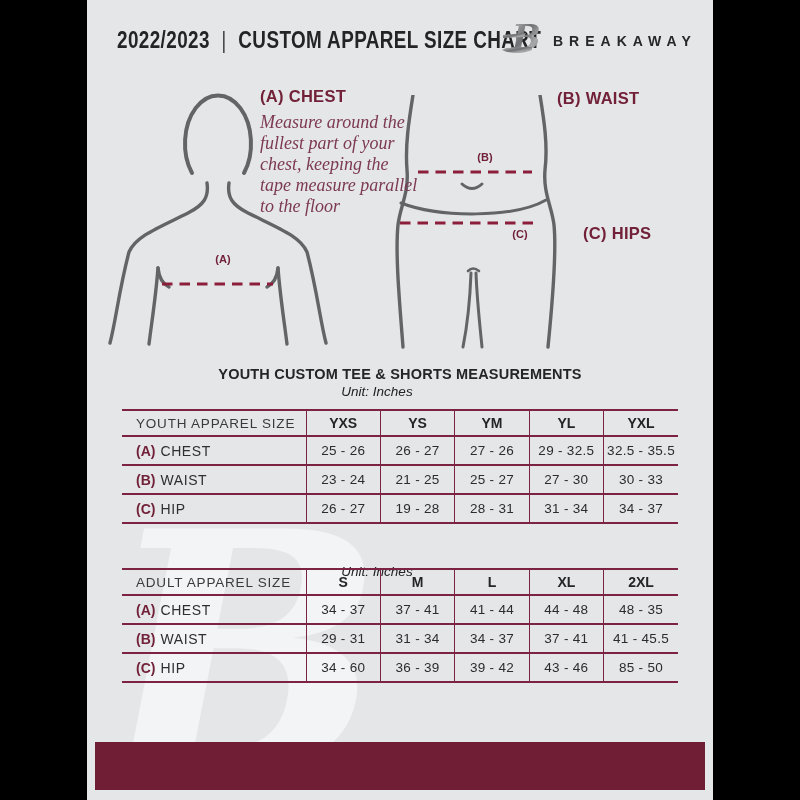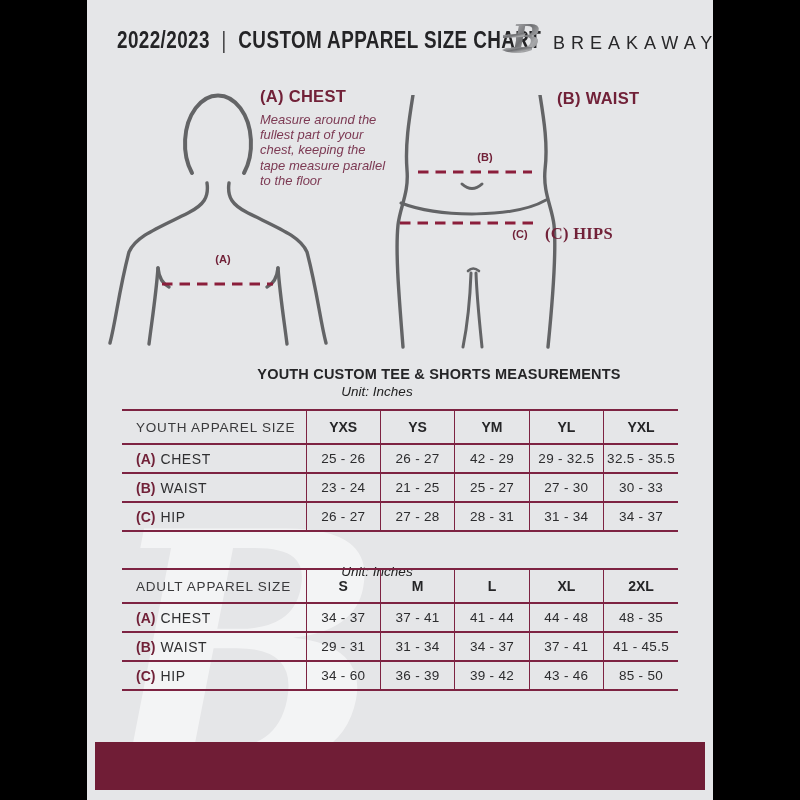--- a/index.html
+++ b/index.html
@@ -19,40 +19,40 @@
   .abs{position:absolute;}
 
   
   .watermark{position:absolute;left:18px;top:488px;font-size:330px;font-weight:700;
     color:rgba(255,255,255,0.55);line-height:1;letter-spacing:-6px;font-family:"DejaVu Serif",serif;font-style:italic;}
 
   
   .hdr{position:absolute;left:30px;top:26px;display:flex;align-items:center;white-space:nowrap;
     transform:scaleX(0.82);transform-origin:left center;font-weight:700;font-size:23px;color:#242426;letter-spacing:0.5px;}
   .hdr .div{font-weight:300;color:#4a4a4c;margin:0 14px;font-size:24px;}
-  .brand{position:absolute;left:466px;top:33px;font-weight:400;font-size:18px;letter-spacing:6px;color:#28282a;}
+  .brand{position:absolute;left:466px;top:33px;font-weight:700;font-size:14px;letter-spacing:6px;color:#28282a;}
   .logo{position:absolute;left:413px;top:18px;}
 
   
   .m-head{position:absolute;font-weight:700;font-size:16.5px;color:var(--head-maroon);letter-spacing:0.3px;}
-  .m-body{position:absolute;font-style:italic;font-size:13px;line-height:1.17;color:var(--para-maroon);white-space:pre-line;}
+  .m-body{position:absolute;font-style:italic;font-size:18px;line-height:1.17;color:var(--para-maroon);white-space:pre-line;font-family:Liberation Serif, serif;}
 
   
   .dash-label{position:absolute;font-weight:700;font-size:11px;color:var(--head-maroon);}
 
   
-  .sec-title{position:absolute;left:0;width:626px;text-align:center;font-weight:700;font-size:14.5px;color:#252527;letter-spacing:0.2px;margin-left:39px;}
+  .sec-title{position:absolute;left:0;width:626px;text-align:center;font-weight:700;font-size:14.5px;color:#252527;letter-spacing:0.2px;}
   .sec-unit{position:absolute;left:0;width:580px;text-align:center;font-style:italic;font-size:13.5px;color:#222;}
 
   
   .size-table{position:absolute;left:35px;width:556px;border-collapse:collapse;table-layout:fixed;}
   .size-table th,.size-table td{border-top:2px solid var(--line);padding:0;vertical-align:middle;}
   .size-table tbody tr:last-child td{border-bottom:2px solid var(--line);}
   .size-table th+th,.size-table td+td{border-left:1.6px solid var(--line);}
-  .size-table thead tr{height:34px;}
+  .size-table thead tr{height:26px;}
   .size-table tbody tr{height:29px;}
   .size-table .label-h{font-weight:400;font-size:13.5px;color:#3a3a3c;letter-spacing:0.8px;text-align:left;padding-left:14px;}
   .size-table .size-h{font-weight:700;font-size:14px;color:#252527;text-align:center;}
   .size-table .row-label{text-align:left;padding-left:14px;font-size:14px;color:#2f2f31;letter-spacing:0.6px;}
   .size-table .row-label .prefix{font-weight:700;color:var(--head-maroon);margin-right:5px;letter-spacing:0;}
   .size-table .val{text-align:center;font-size:13.5px;color:#2c2c2e;letter-spacing:0.3px;}
 
   
   .footer-bar{position:absolute;left:8px;top:742px;width:610px;height:48px;background:var(--maroon);}
   svg{display:block;}
@@ -119,21 +119,21 @@
 
   <div class="m-head" style="left:173px;top:87px;">(A) CHEST</div>
   <div class="m-body" style="left:173px;top:112px;width:165px;">Measure around the
 fullest part of your
 chest, keeping the
 tape measure parallel
 to the floor</div>
 
   <div class="m-head" style="left:470px;top:89px;">(B) WAIST</div>
 
-  <div class="m-head" style="left:458px;top:224px;font-family:Liberation Serif, serif;">(C) HIPS</div>
+  <div class="m-head" style="left:496px;top:224px;">(C) HIPS</div>
 
   <div class="sec-title" style="top:366px;">YOUTH CUSTOM TEE &amp; SHORTS MEASUREMENTS</div>
   <div class="sec-unit" style="top:384px;">Unit: Inches</div>
   <table class="size-table" style="top:409px;">
       <colgroup>
         <col style="width: 184px;">
         <col style="width: 74.4px;">
         <col style="width: 74.4px;">
         <col style="width: 74.4px;">
         <col style="width: 74.4px;">
@@ -147,36 +147,36 @@
           <th class="size-h">YM</th>
           <th class="size-h">YL</th>
           <th class="size-h">YXL</th>
         </tr>
       </thead>
       <tbody>
         <tr>
           <td class="row-label"><span class="prefix">(A)</span><span>CHEST</span></td>
           <td class="val">25 - 26</td>
           <td class="val">26 - 27</td>
-          <td class="val">42 - 29</td>
+          <td class="val">27 - 26</td>
           <td class="val">29 - 32.5</td>
           <td class="val">32.5 - 35.5</td>
         </tr>
         <tr>
           <td class="row-label"><span class="prefix">(B)</span><span>WAIST</span></td>
           <td class="val">23 - 24</td>
           <td class="val">21 - 25</td>
           <td class="val">25 - 27</td>
           <td class="val">27 - 30</td>
           <td class="val">30 - 33</td>
         </tr>
         <tr>
           <td class="row-label"><span class="prefix">(C)</span><span>HIP</span></td>
           <td class="val">26 - 27</td>
-          <td class="val">27 - 28</td>
+          <td class="val">19 - 28</td>
           <td class="val">28 - 31</td>
           <td class="val">31 - 34</td>
           <td class="val">34 - 37</td>
         </tr>
       </tbody>
     </table>
 
   <div class="sec-unit" style="top:564px;">Unit: Inches</div>
   <table class="size-table" style="top:568px;">
       <colgroup>

